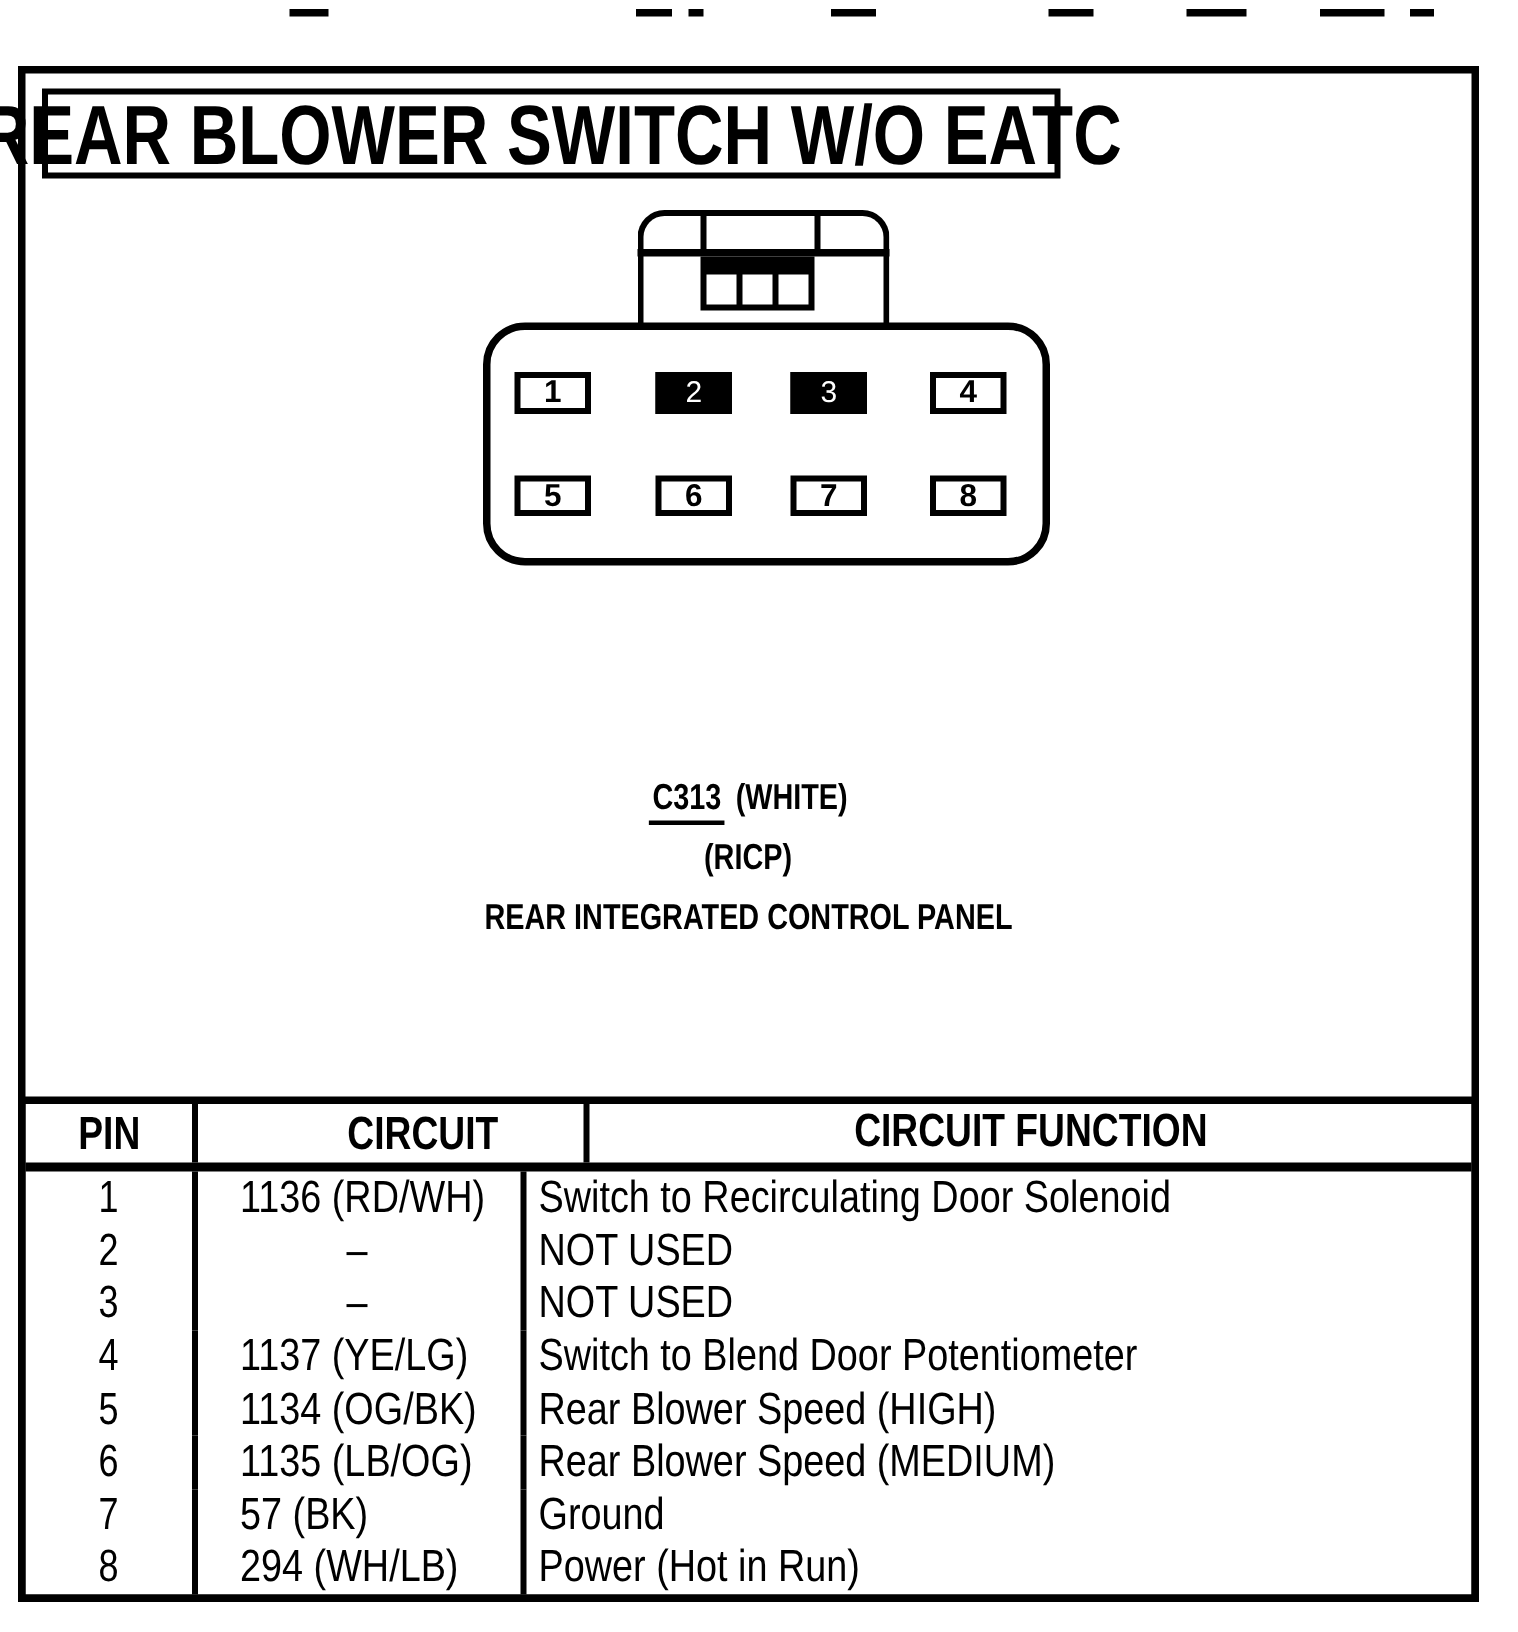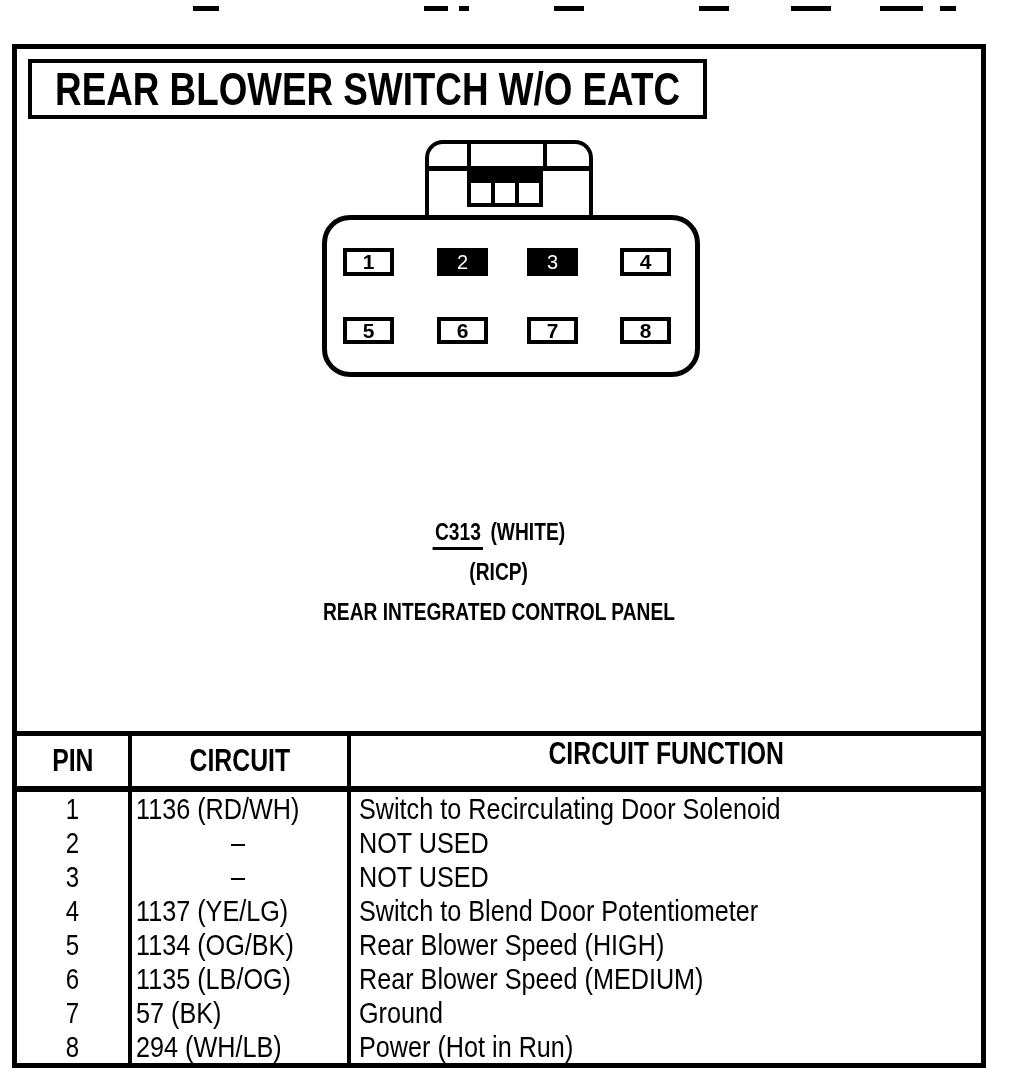--- a/index.html
+++ b/index.html
@@ -24,21 +24,21 @@
   .page-frame {
     left: 12px; top: 44px; width: 974px; height: 1024px;
     border: 5px solid #000;
   }
 
   
   .title-box {
     left: 28px; top: 59px; width: 679px; height: 60px;
     border: 4px solid #000;
     display: flex; align-items: center; justify-content: center;
-    font-weight: 700; font-size: 46px; letter-spacing: 0px;
+    font-weight: 700; font-size: 56px; letter-spacing: 0px;
   }
 
   
   .latch {
     left: 425px; top: 140px; width: 168px; height: 79px;
     background: #fff;
     border: 4px solid #000; border-bottom: none;
     border-radius: 18px 18px 0 0;
   }
   .latch .vdiv { position: absolute; width: 4px; height: 22px; top: 0; background: #000; }
@@ -84,28 +84,28 @@
   .caption .line { height: 40px; line-height: 40px; }
   .caption .u { border-bottom: 3px solid #000; padding: 0 3px 2px 3px; }
   .caption .gap { margin-left: 9px; }
 
   
   .pin-table {
     left: 12px; top: 731px; width: 974px; height: 337px;
     border: 5px solid #000;
     display: flex; flex-direction: column;
   }
-  .t-header { flex: none; height: 56px; border-bottom: 6px solid #000; display: flex; font-weight: 700; font-size: 31px; }
+  .t-header { flex: none; height: 45px; border-bottom: 6px solid #000; display: flex; font-weight: 700; font-size: 31px; }
   .h-pin     { width: 115px; border-right: 4px solid #000; display: flex; align-items: center; justify-content: center; }
-  .h-circuit { width: 219px; border-right: 4px solid #000; display: flex; align-items: center; justify-content: center; }
+  .h-circuit { width: 219px; border-right: 4px solid #000; display: flex; align-items: center; justify-content: center; margin-left: 42px; }
   .h-func    { flex: 1; display: flex; align-items: flex-start; justify-content: center; }
   .t-body { flex: 1; display: flex; flex-direction: column; font-size: 30px; }
   .t-row { flex: 1; display: flex; }
   .c-pin     { width: 115px; border-right: 4px solid #000; display: flex; align-items: center; justify-content: center; }
-  .c-circuit { width: 219px; border-right: 4px solid #000; display: flex; align-items: center; padding-left: 4px; }
+  .c-circuit { width: 219px; border-right: 4px solid #000; display: flex; align-items: center; padding-left: 28px; }
   .c-func    { flex: 1; display: flex; align-items: center; padding-left: 8px; }
   .t-row:nth-child(2) .c-circuit,
   .t-row:nth-child(3) .c-circuit { justify-content: center; padding-left: 0; }
 </style>
 </head>
 <body>
 
 <div>
   <div class="artifact" style="left:193px;width:26px;"></div>
   <div class="artifact" style="left:424px;width:24px;"></div>

